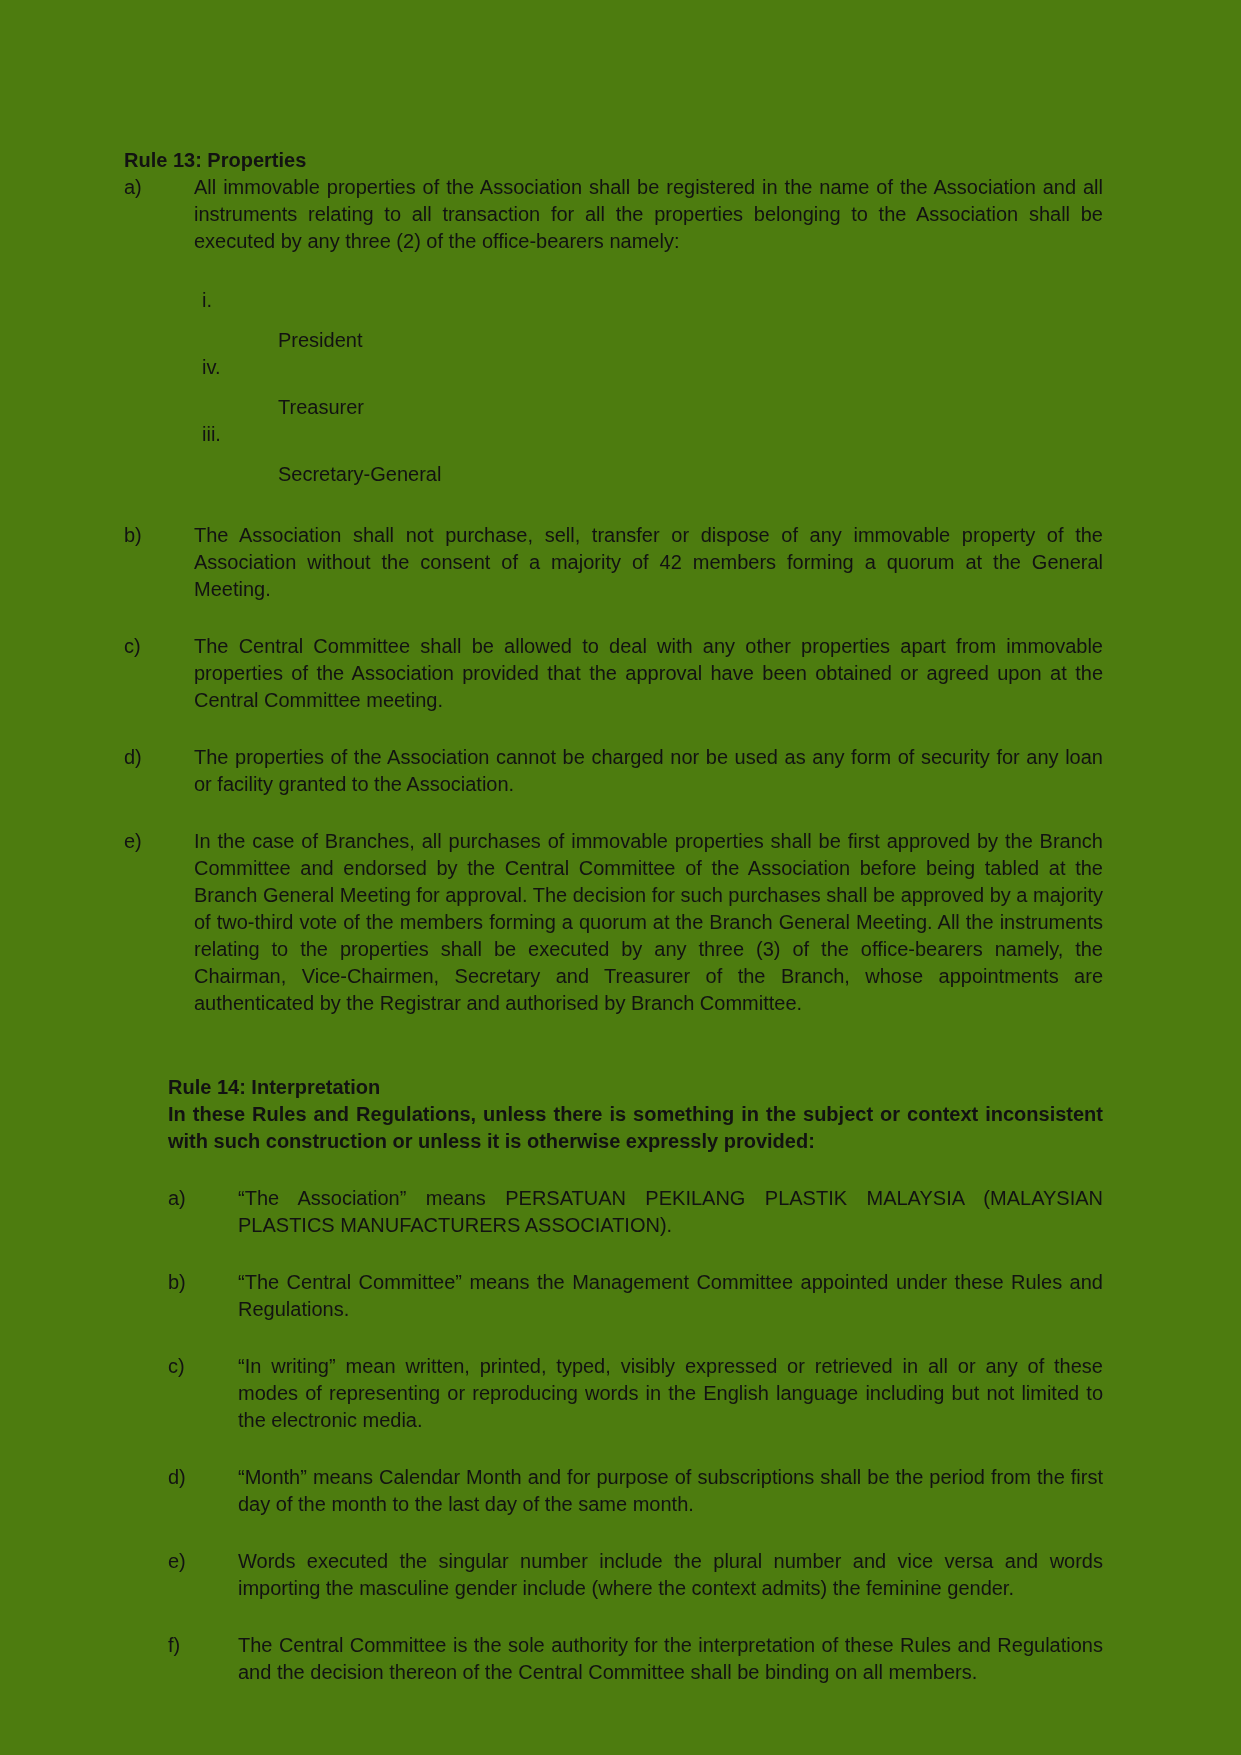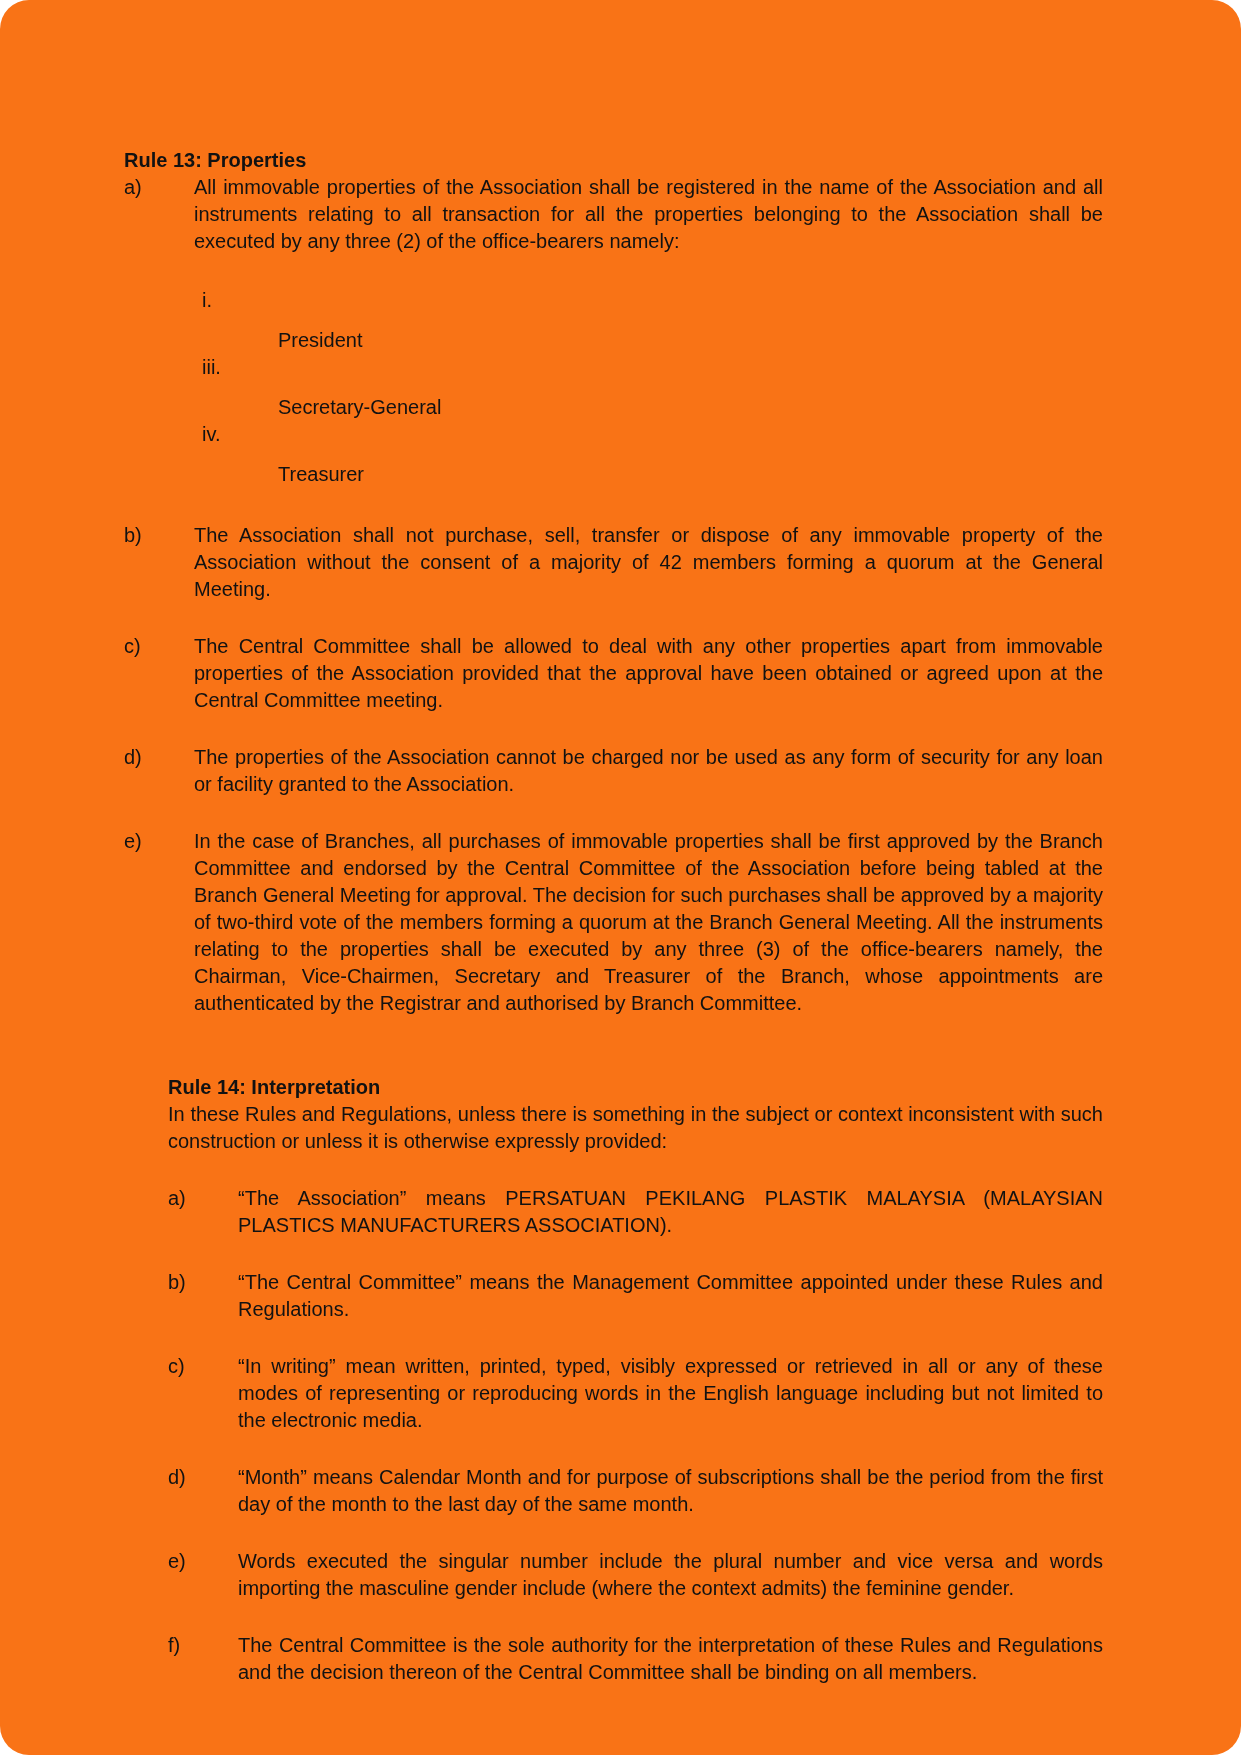--- a/index.html
+++ b/index.html
@@ -1,28 +1,27 @@
 <!DOCTYPE html>
 <html><head>
 <meta charset="utf-8">
 <style>
   html, body { margin: 0; padding: 0; background: #ffffff; }
   .page {
     position: relative;
     width: 1241px;
     height: 1755px;
     box-sizing: border-box;
-    background: #f97316;
+    background: #4d7c0f;
     color: #121212;
     font-family: "Liberation Sans", sans-serif;
     font-size: 20px;
     line-height: 27px;
     padding: 147px 138px 40px 124px;
     overflow: hidden;
-    border-radius: 29px;
   }
   .rule-title {
     margin: 0;
     font-size: 20px;
     line-height: 27px;
     font-weight: 700;
   }
   .item {
     display: flex;
     margin-top: 30px;
@@ -42,20 +41,21 @@
     display: flex;
     padding-left: 78px;
     align-items: flex-start;
   }
   .slbl { flex: 0 0 76px; white-space: nowrap; }
   .stxt { flex: 1 1 auto; margin-top: 40px; }
   .section-gap { margin-top: 57px; margin-left: 44px; }
   .intro {
     margin: 0;
     text-align: justify;
+    font-weight: bold;
   }
 </style>
 </head>
 <body>
 
 <div class="page">
 
   <section>
     <h2 class="rule-title">Rule 13: Properties</h2>
 
@@ -63,26 +63,26 @@
       <span class="lbl">a)</span>
       <div class="txt">All immovable properties of the Association shall be registered in the name of the Association and all instruments relating to all transaction for all the properties belonging to the Association shall be executed by any three (2) of the office-bearers namely:</div>
     </div>
 
     <div class="sublist">
       <div class="subitem">
         <span class="slbl">i.</span>
         <div class="stxt">President</div>
       </div>
       <div class="subitem">
+        <span class="slbl">iv.</span>
+        <div class="stxt">Treasurer</div>
+      </div>
+      <div class="subitem">
         <span class="slbl">iii.</span>
         <div class="stxt">Secretary-General</div>
-      </div>
-      <div class="subitem">
-        <span class="slbl">iv.</span>
-        <div class="stxt">Treasurer</div>
       </div>
     </div>
 
     <div class="item" style="margin-top:34px">
       <span class="lbl">b)</span>
       <div class="txt">The Association shall not purchase, sell, transfer or dispose of any immovable property of the Association without the consent of a majority of 42 members forming a quorum at the General Meeting.</div>
     </div>
 
     <div class="item">
       <span class="lbl">c)</span>

